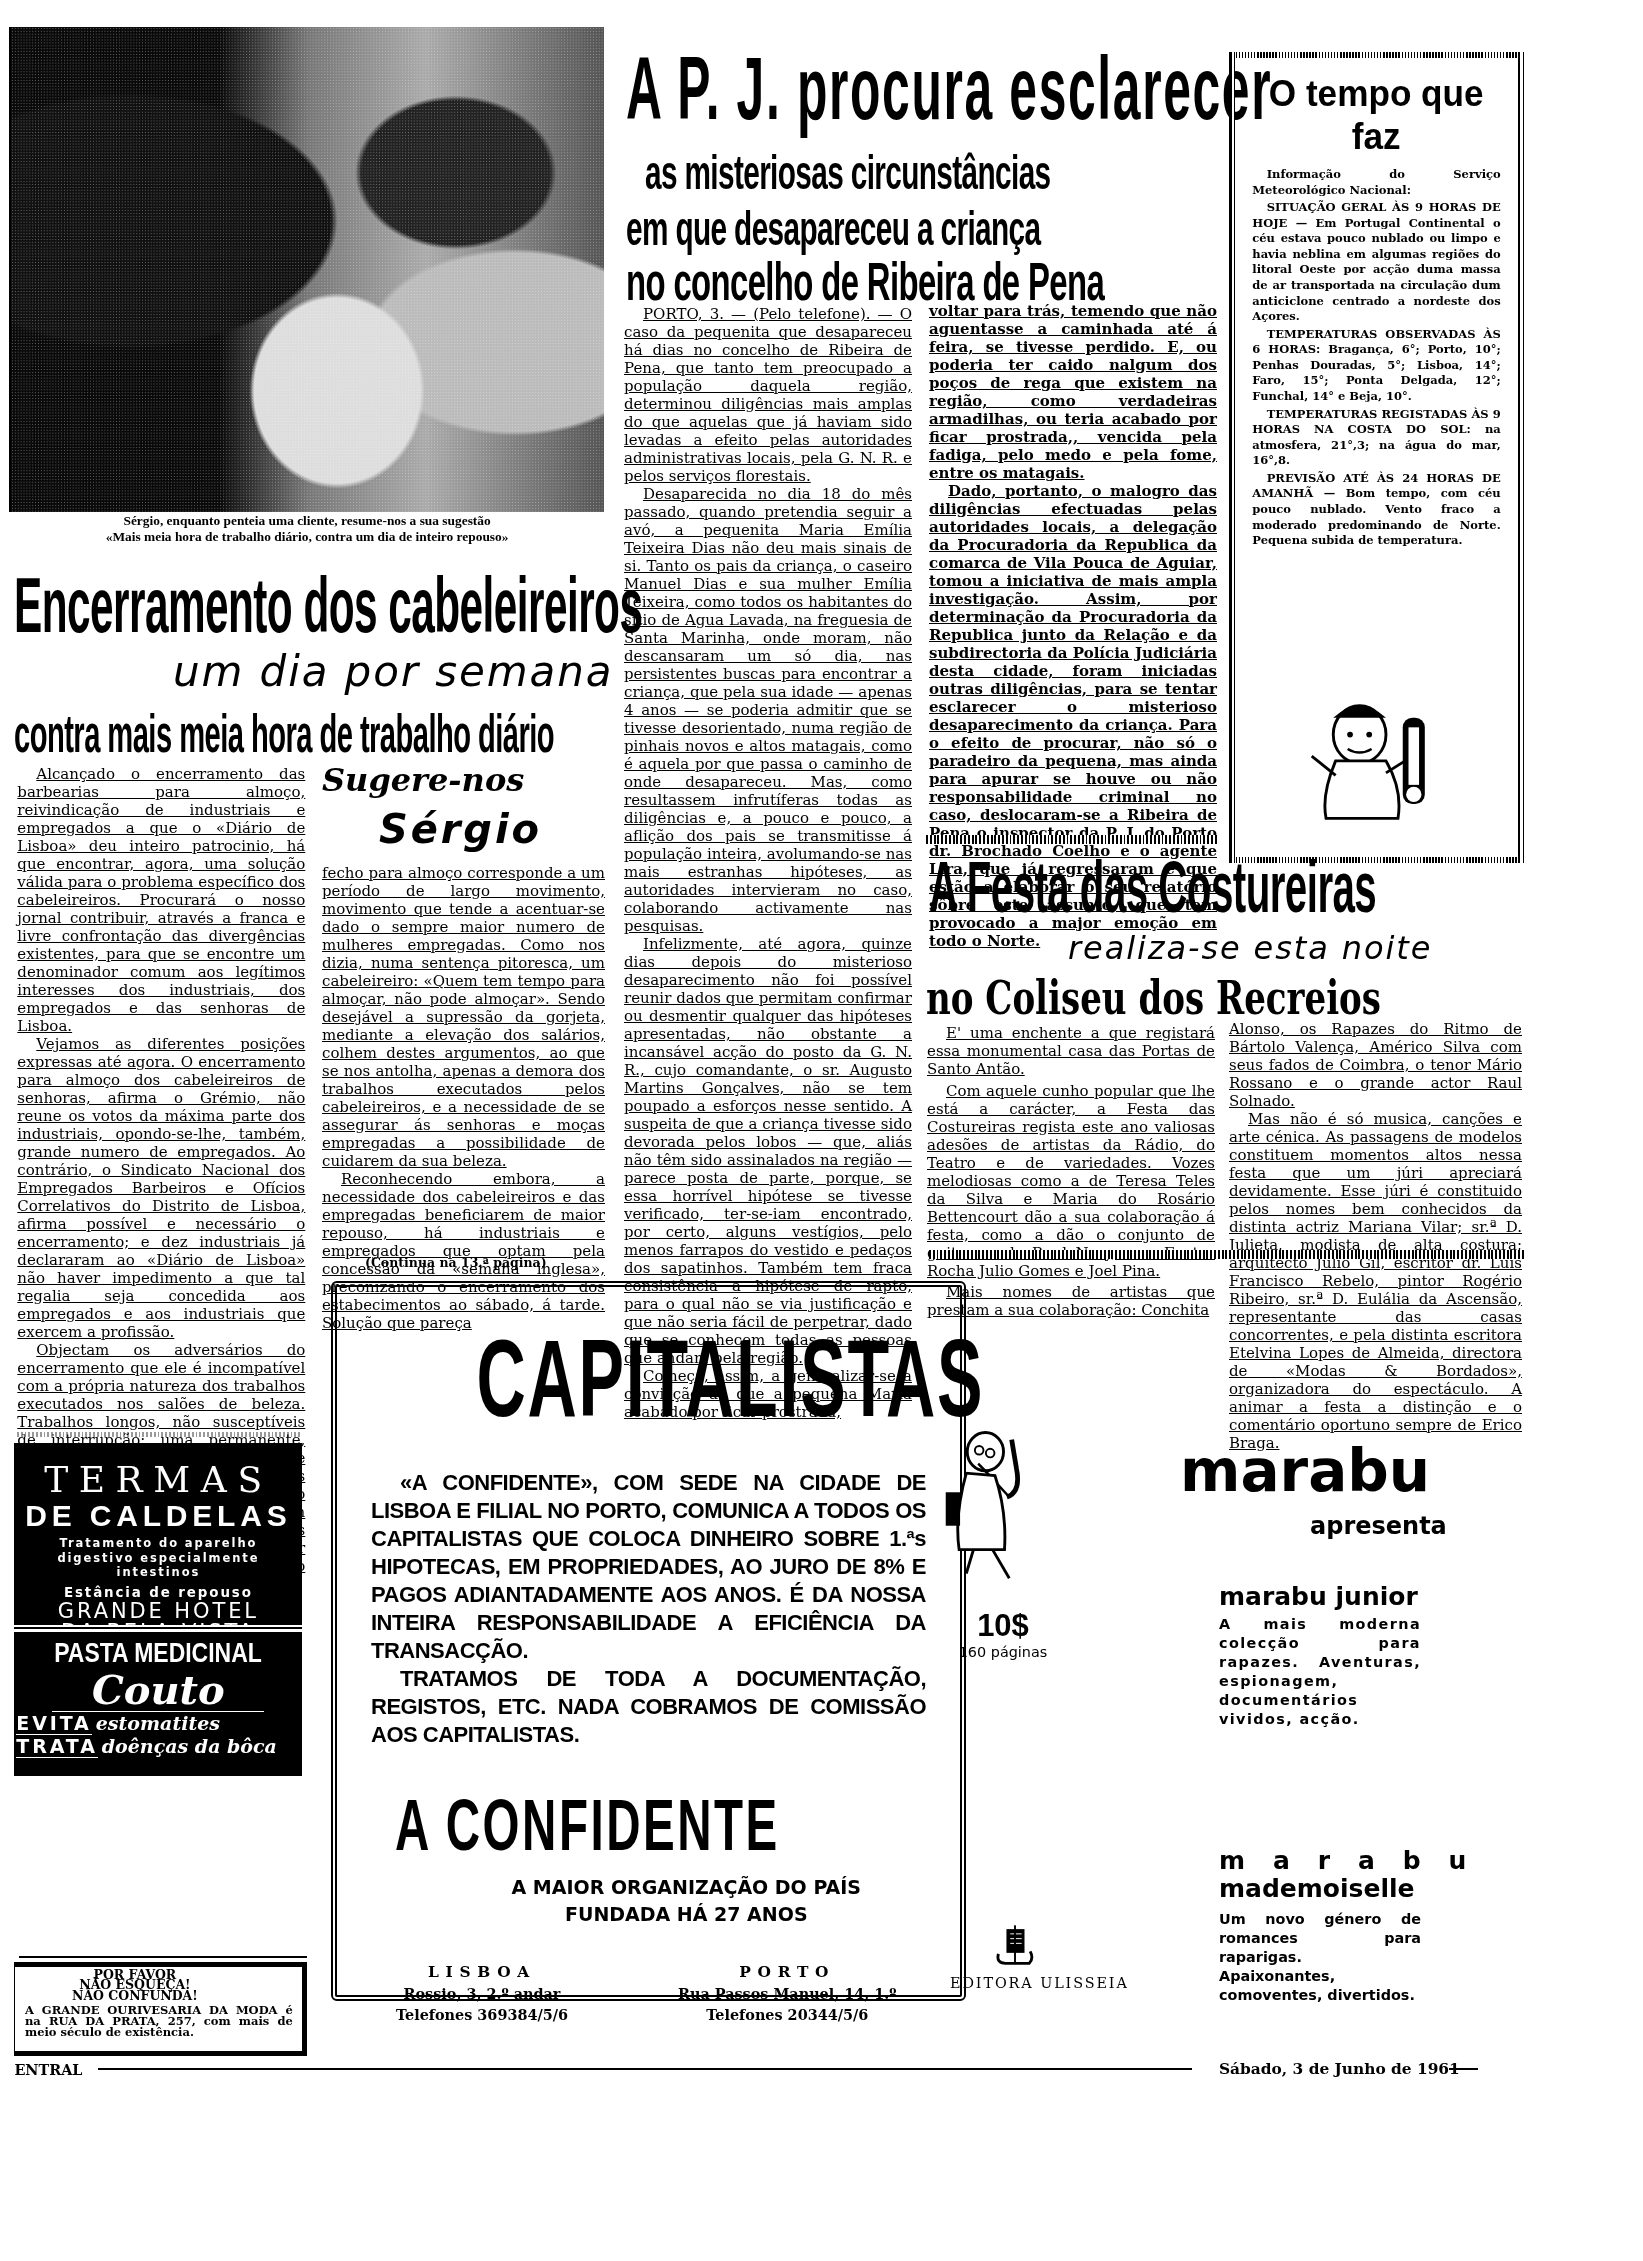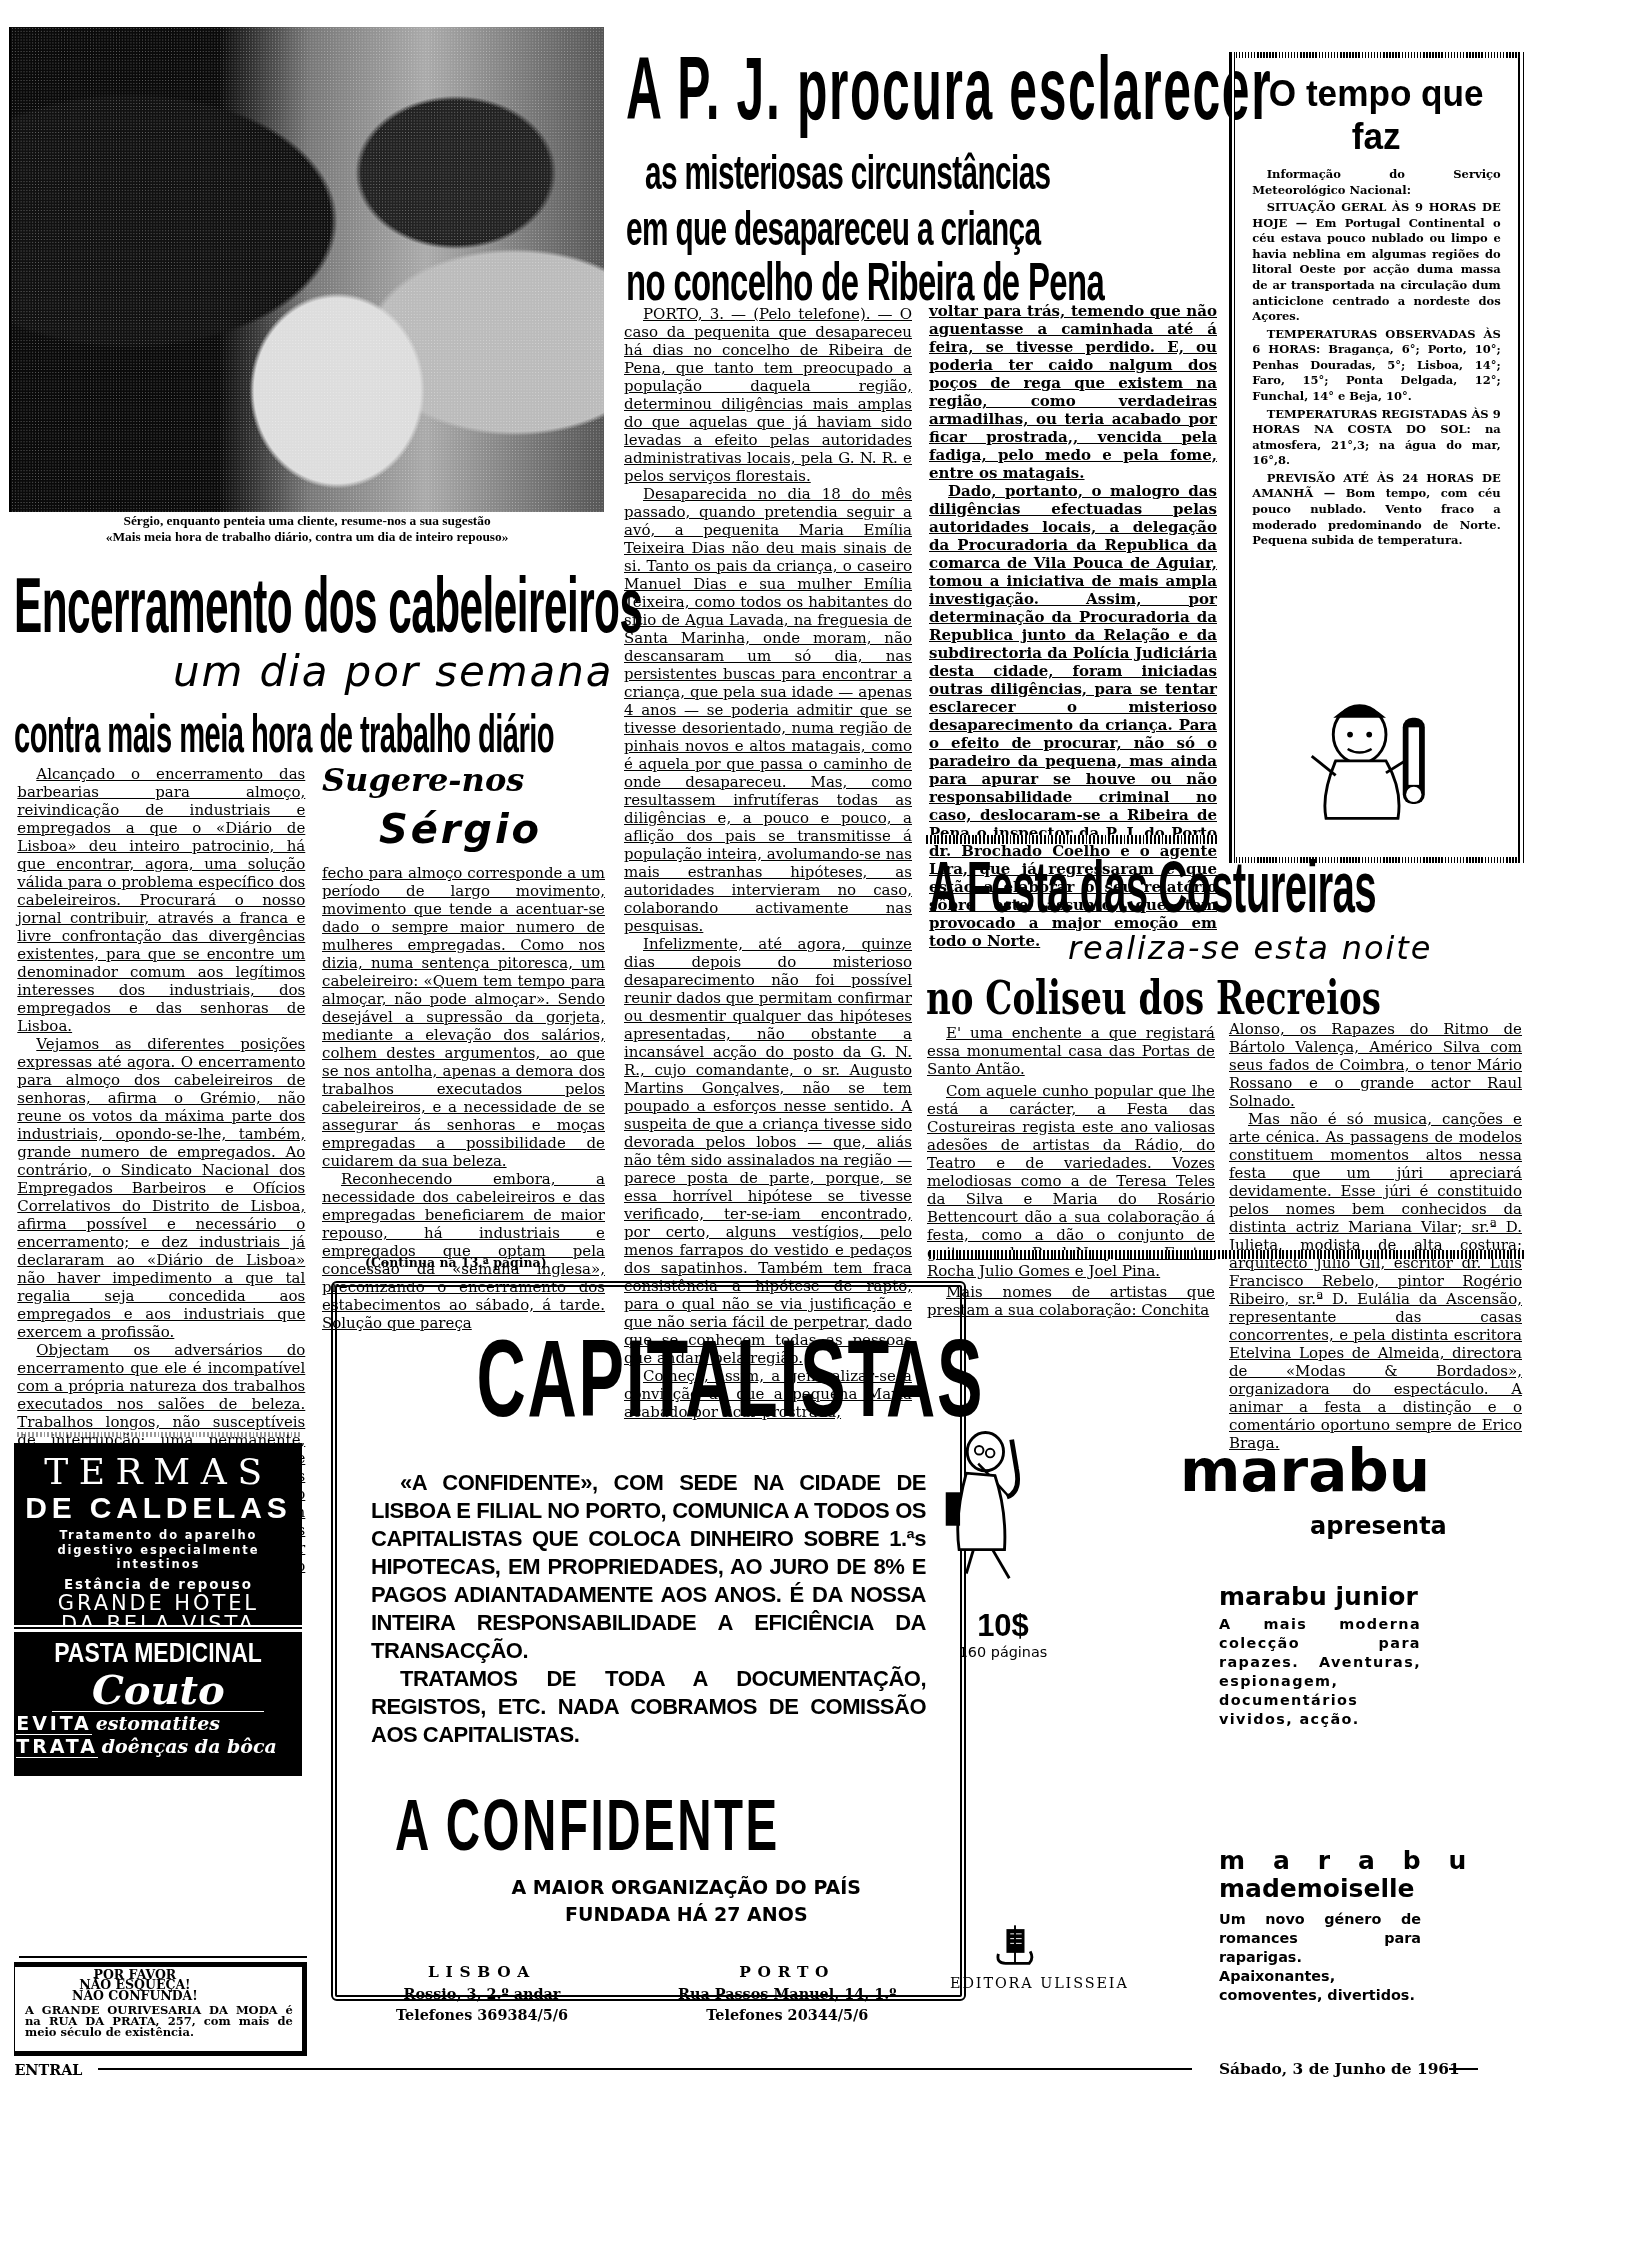--- a/index.html
+++ b/index.html
@@ -46,21 +46,21 @@
   #capad .brand-row { display: flex; align-items: flex-start; margin-top: 38px; }
   #capad .crest { width: 53px; height: 91px; margin-left: 4.8px; margin-right: 19px; position: relative; }
   #capad .brand-name { font-family: "Liberation Sans", sans-serif; font-weight: bold; font-size: 72px; line-height: 77px; transform: scaleX(.66); transform-origin: left top; white-space: nowrap; letter-spacing: 3.8px; }
   #capad .brand-sub { font-family: "DejaVu Sans", sans-serif; font-weight: bold; font-size: 19px; line-height: 27px; text-align: center; margin-top: 9.6px; }
   #capad .addr { display: flex; justify-content: space-between; margin-top: 34px; font-family: "DejaVu Serif", serif; font-weight: bold; font-size: 14.4px; line-height: 21px; text-align: center; }
   #capad .addr .city { letter-spacing: 6.7px; font-size: 15.4px; }
 
   
   .blackad { background: #000; color: #fff; }
   #termas { left: 14.4px; top: 1443px; width: 288px; height: 182px; text-align: center; padding-top: 9.6px; }
-  #termas .t1 { font-family: "DejaVu Serif", serif; font-size: 36px; letter-spacing: 10.6px; line-height: 38px; }
+  #termas .t1 { font-family: "DejaVu Serif", serif; font-size: 36px; letter-spacing: 10.6px; line-height: 38px; margin-top: 8px; }
   #termas .t2 { font-family: "Liberation Sans", sans-serif; font-weight: bold; font-size: 30px; letter-spacing: 4.8px; line-height: 33px; }
   #termas .t3 { font-family: "DejaVu Sans", sans-serif; font-weight: bold; font-size: 11.5px; letter-spacing: 1.9px; line-height: 14.4px; margin-top: 4.8px; }
   #termas .t4 { font-family: "DejaVu Sans", sans-serif; font-size: 21px; letter-spacing: 2.9px; line-height: 21px; }
   #pasta { left: 14.4px; top: 1632px; width: 288px; height: 144px; text-align: center; padding-top: 4.8px; }
   #pasta .p1 { font-family: "Liberation Sans", sans-serif; font-weight: bold; font-size: 28px; line-height: 31px; transform: scaleX(.82); }
   #pasta .p2 { font-family: "DejaVu Serif", serif; font-style: italic; font-weight: bold; font-size: 40px; line-height: 43px; border-bottom: 1.4px solid #fff; margin: 0 38px; }
   #pasta .row { display: flex; align-items: baseline; gap: 4px; padding-left: 1.9px; }
   #pasta .row .k { font-family: "DejaVu Sans", sans-serif; font-weight: bold; font-size: 19px; letter-spacing: 2.9px; border-bottom: 1.4px solid #fff; }
   #pasta .row .v { font-family: "DejaVu Serif", serif; font-style: italic; font-weight: bold; font-size: 19px; }
 

